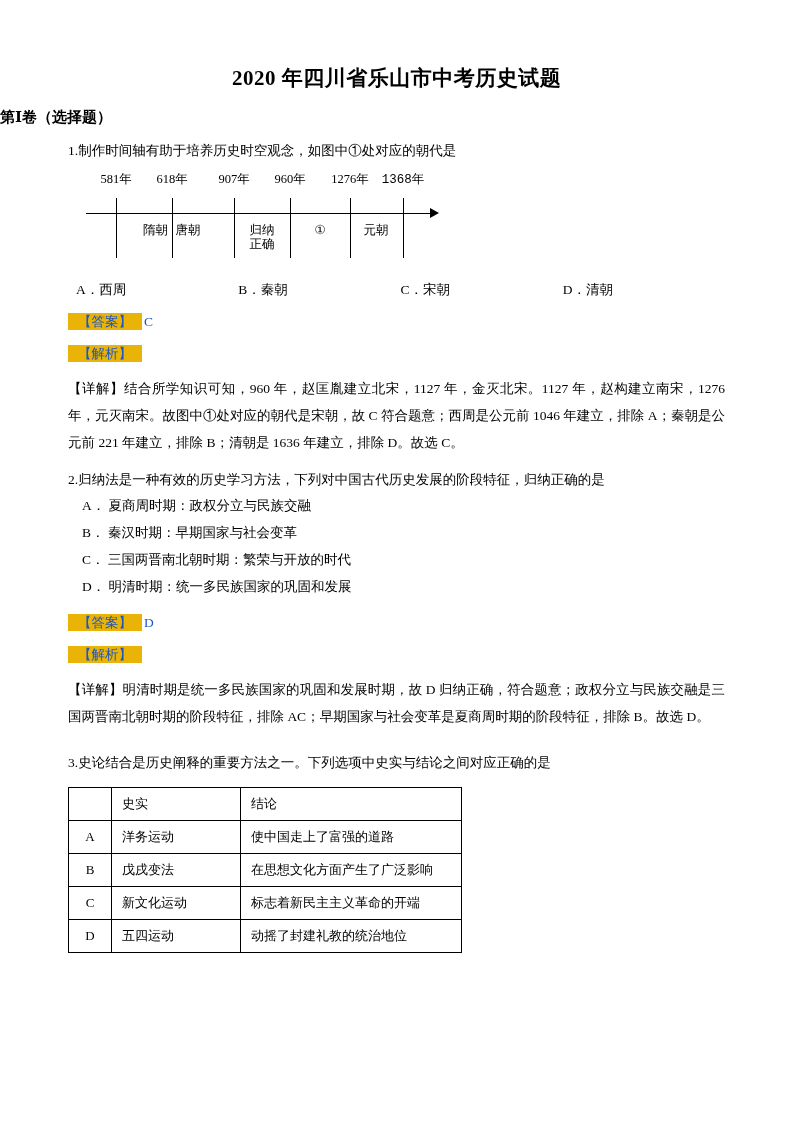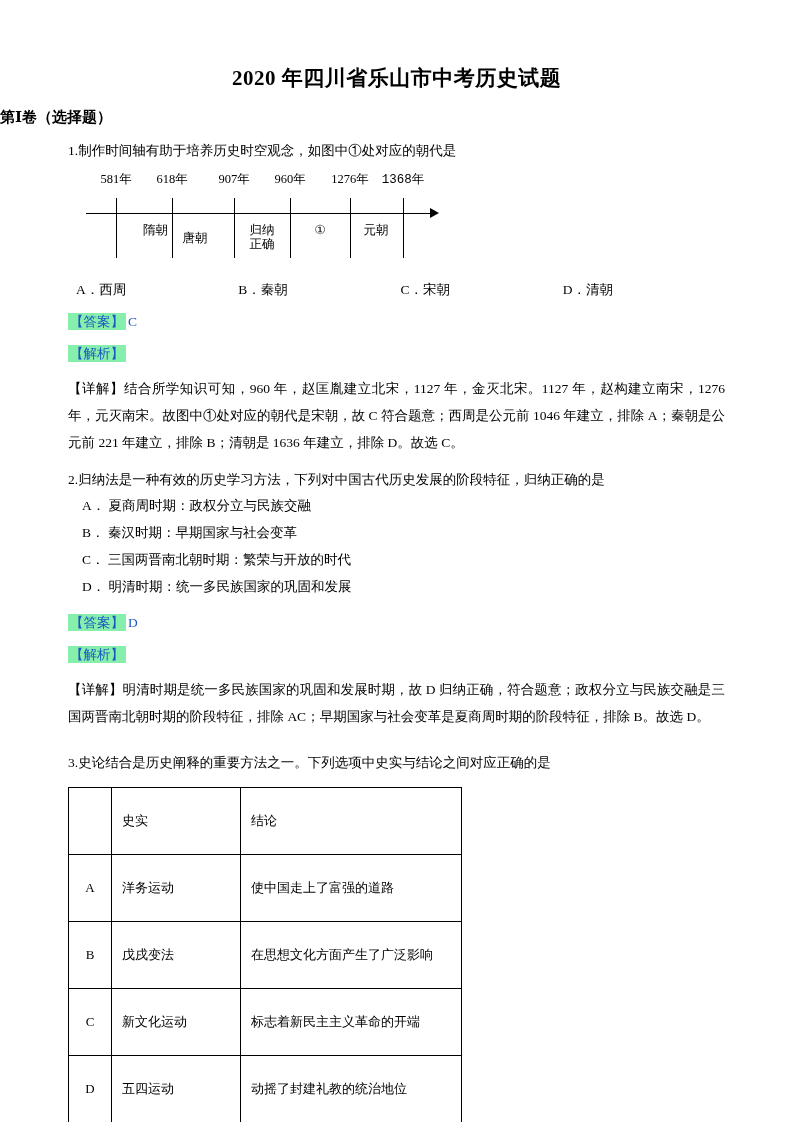--- a/index.html
+++ b/index.html
@@ -56,23 +56,23 @@
   }
   .opt-row > div {
     width: 25%;
   }
   .ans-tag {
     color: #1a57c4;
     font-size: 13.5px;
     margin-top: 14px;
   }
   .ans-label {
-    background: #86efac;
+    background: #eab308;
     color: #1a57c4;
-    padding: 1px 2px;
+    padding: 1px 10px;
   }
   .ans-val {
     color: #1a57c4;
     margin-left: 2px;
   }
   .detail {
     font-size: 13.5px;
     line-height: 2.0;
     margin-top: 12px;
     text-align: justify;
@@ -135,21 +135,21 @@
 
   
   table.fact-table {
     border-collapse: collapse;
     margin-top: 12px;
     margin-left: 0px;
     font-size: 13px;
   }
   table.fact-table td {
     border: 1px solid #000;
-    padding: 24px 10px;
+    padding: 7px 10px;
     vertical-align: middle;
     height: 18px;
   }
   td.col-idx { width: 22px; text-align: center; }
   td.col-fact { width: 108px; }
   td.col-conc { width: 200px; }
 </style>
 </head>
 <body>
 
@@ -176,21 +176,21 @@
       <div class="tl-arrow"></div>
 
       <div class="tl-tick" style="left:38px;"></div>
       <div class="tl-tick" style="left:94px;"></div>
       <div class="tl-tick" style="left:156px;"></div>
       <div class="tl-tick" style="left:212px;"></div>
       <div class="tl-tick" style="left:272px;"></div>
       <div class="tl-tick" style="left:325px;"></div>
 
       <div class="tl-cell" style="left:66px;padding-left:23px;">隋朝</div>
-      <div class="tl-cell" style="left:117px;margin-top:8px;">唐朝</div>
+      <div class="tl-cell" style="left:110px;">唐朝</div>
       <div class="tl-cell" style="left:184px; width:26px; white-space:normal;">归纳正确</div>
       <div class="tl-cell" style="left:242px;">①</div>
       <div class="tl-cell" style="left:298px;">元朝</div>
     </div>
 
     <div class="opt-row">
       <div>A．西周</div>
       <div>B．秦朝</div>
       <div>C．宋朝</div>
       <div>D．清朝</div>

